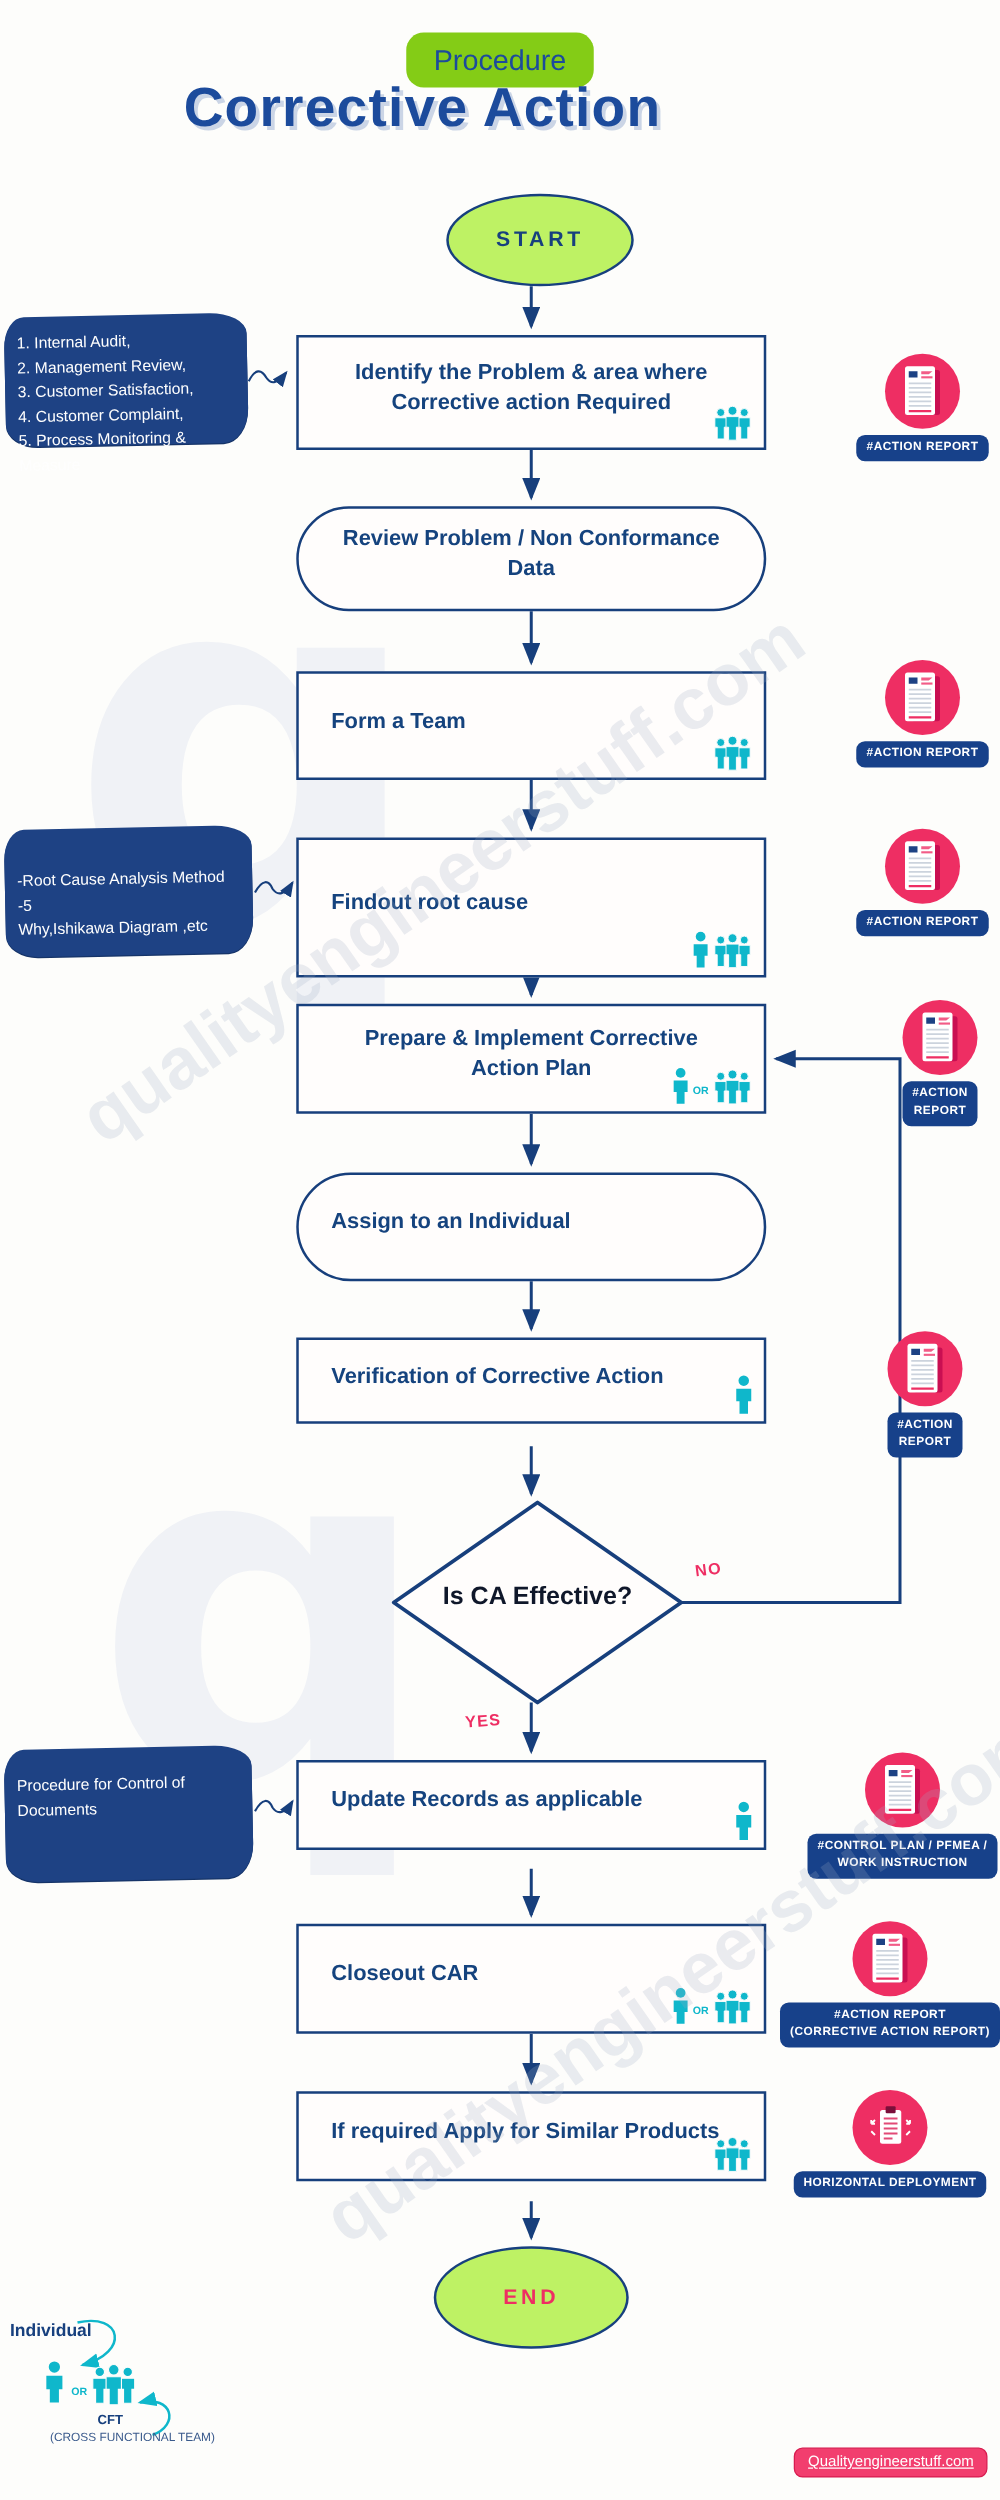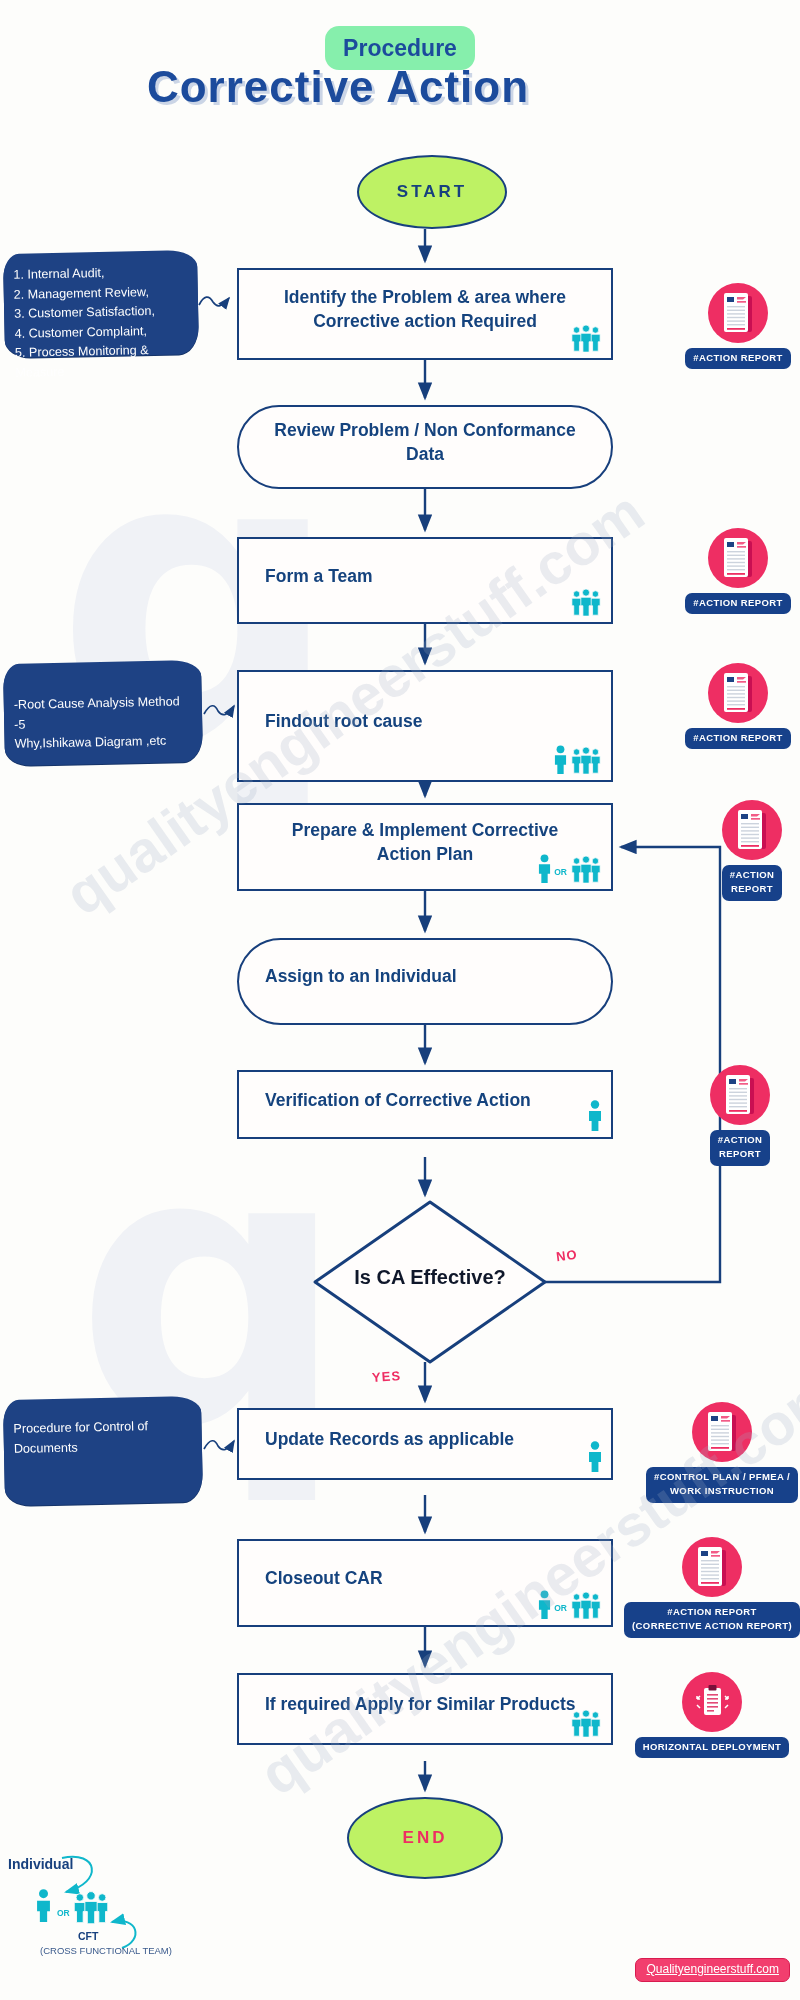--- a/index.html
+++ b/index.html
@@ -10,22 +10,22 @@
   .bigq { position:absolute; z-index:1; font-family:"DejaVu Sans", sans-serif;
           font-weight:bold; color:#f0f2f6; line-height:1; user-select:none; }
   
   .wmark { position:absolute; z-index:9; width:680px; text-align:center;
            font-size:58px; font-weight:bold; color:rgba(160,172,195,0.22);
            transform:rotate(-35deg); pointer-events:none; white-space:nowrap; }
 
   svg.connectors { position:absolute; left:0; top:0; z-index:2; pointer-events:none; }
 
   .hdr-badge { position:absolute; left:325px; top:26px; width:150px; height:44px; z-index:3;
-               background:#86efac; border-radius:14px; color:#1c4b9c; font-size:23px;
-               font-weight:700; text-align:center; line-height:44px; }
+               background:#84cc16; border-radius:14px; color:#1c4b9c; font-size:23px;
+               font-weight:400; text-align:center; line-height:44px; }
   .hdr-title { position:absolute; left:0; top:62px; width:676px; z-index:3; text-align:center;
                font-size:44px; font-weight:800; color:#1c4b9c; letter-spacing:1px;
                text-shadow:3px 3px 0 rgba(28,75,156,0.22); }
 
   .terminal { position:absolute; z-index:3; background:#bef264; border:2.6px solid #17407e;
               border-radius:50%; display:flex; align-items:center; justify-content:center;
               font-weight:bold; letter-spacing:3px; font-size:17px; }
   .t-start { left:357px; top:155px; width:150px; height:74px; color:#17407e; }
   .t-end   { left:347px; top:1797px; width:156px; height:82px; color:#ee2e63; }
 

